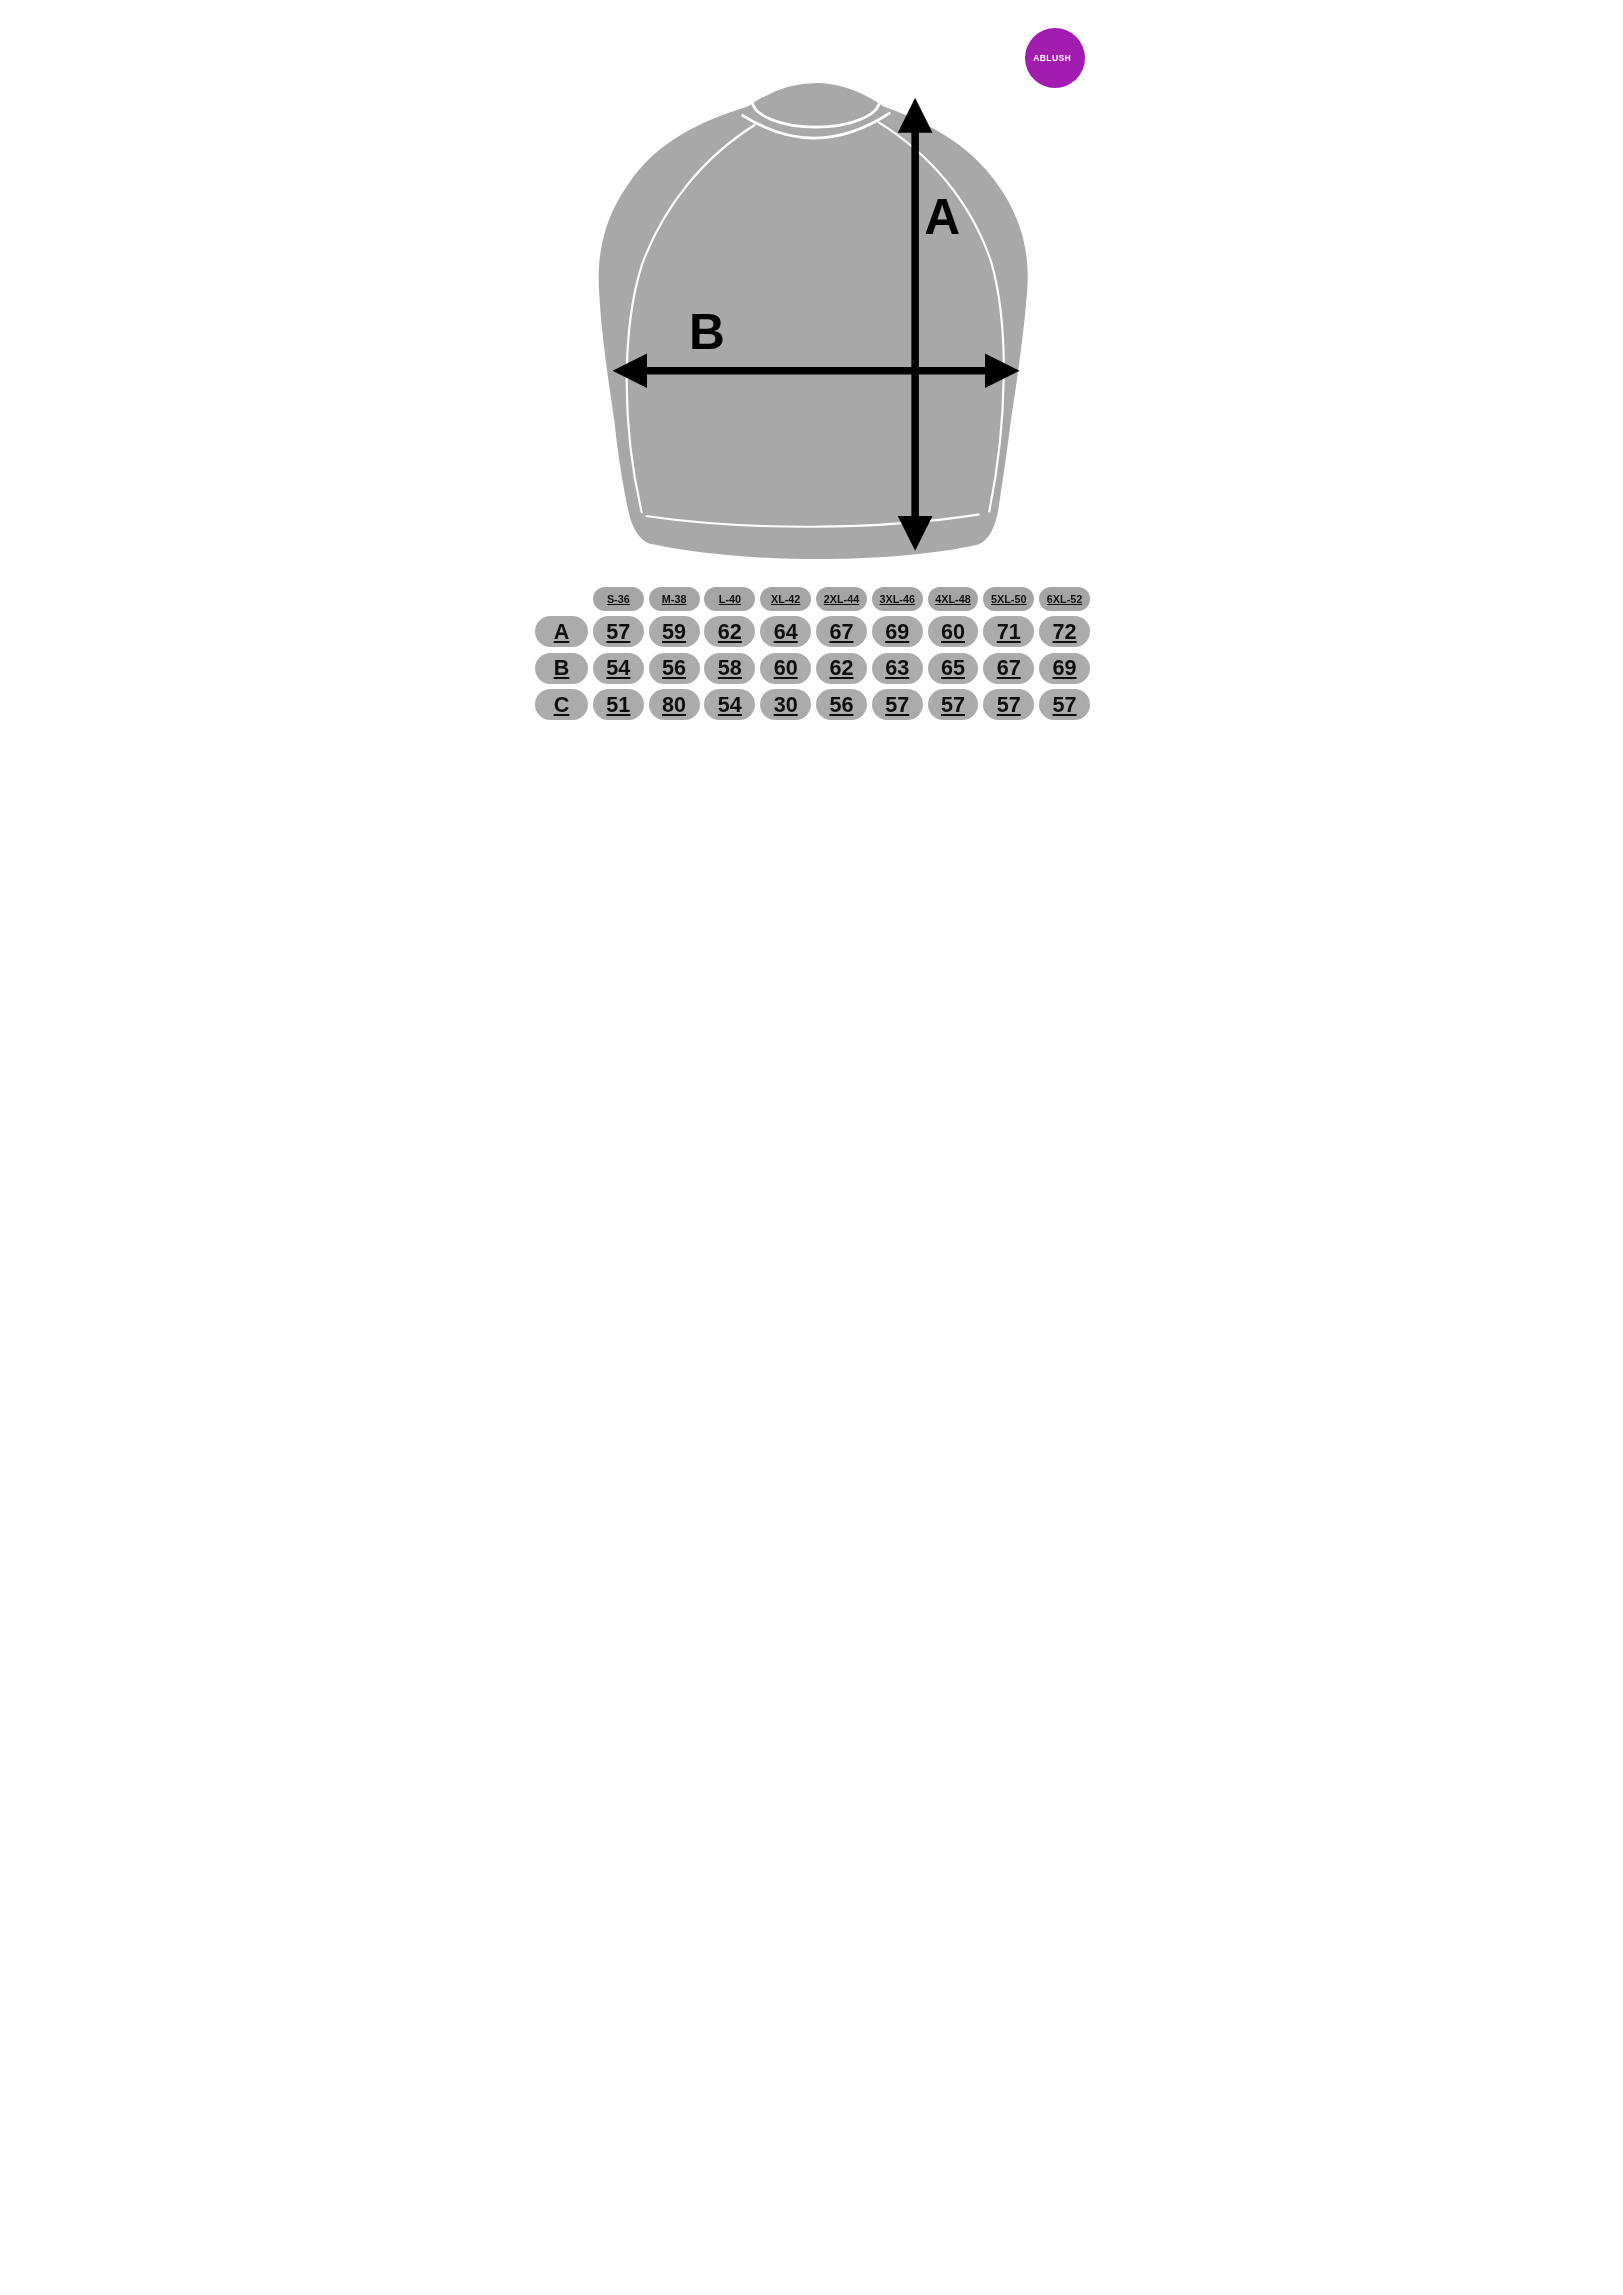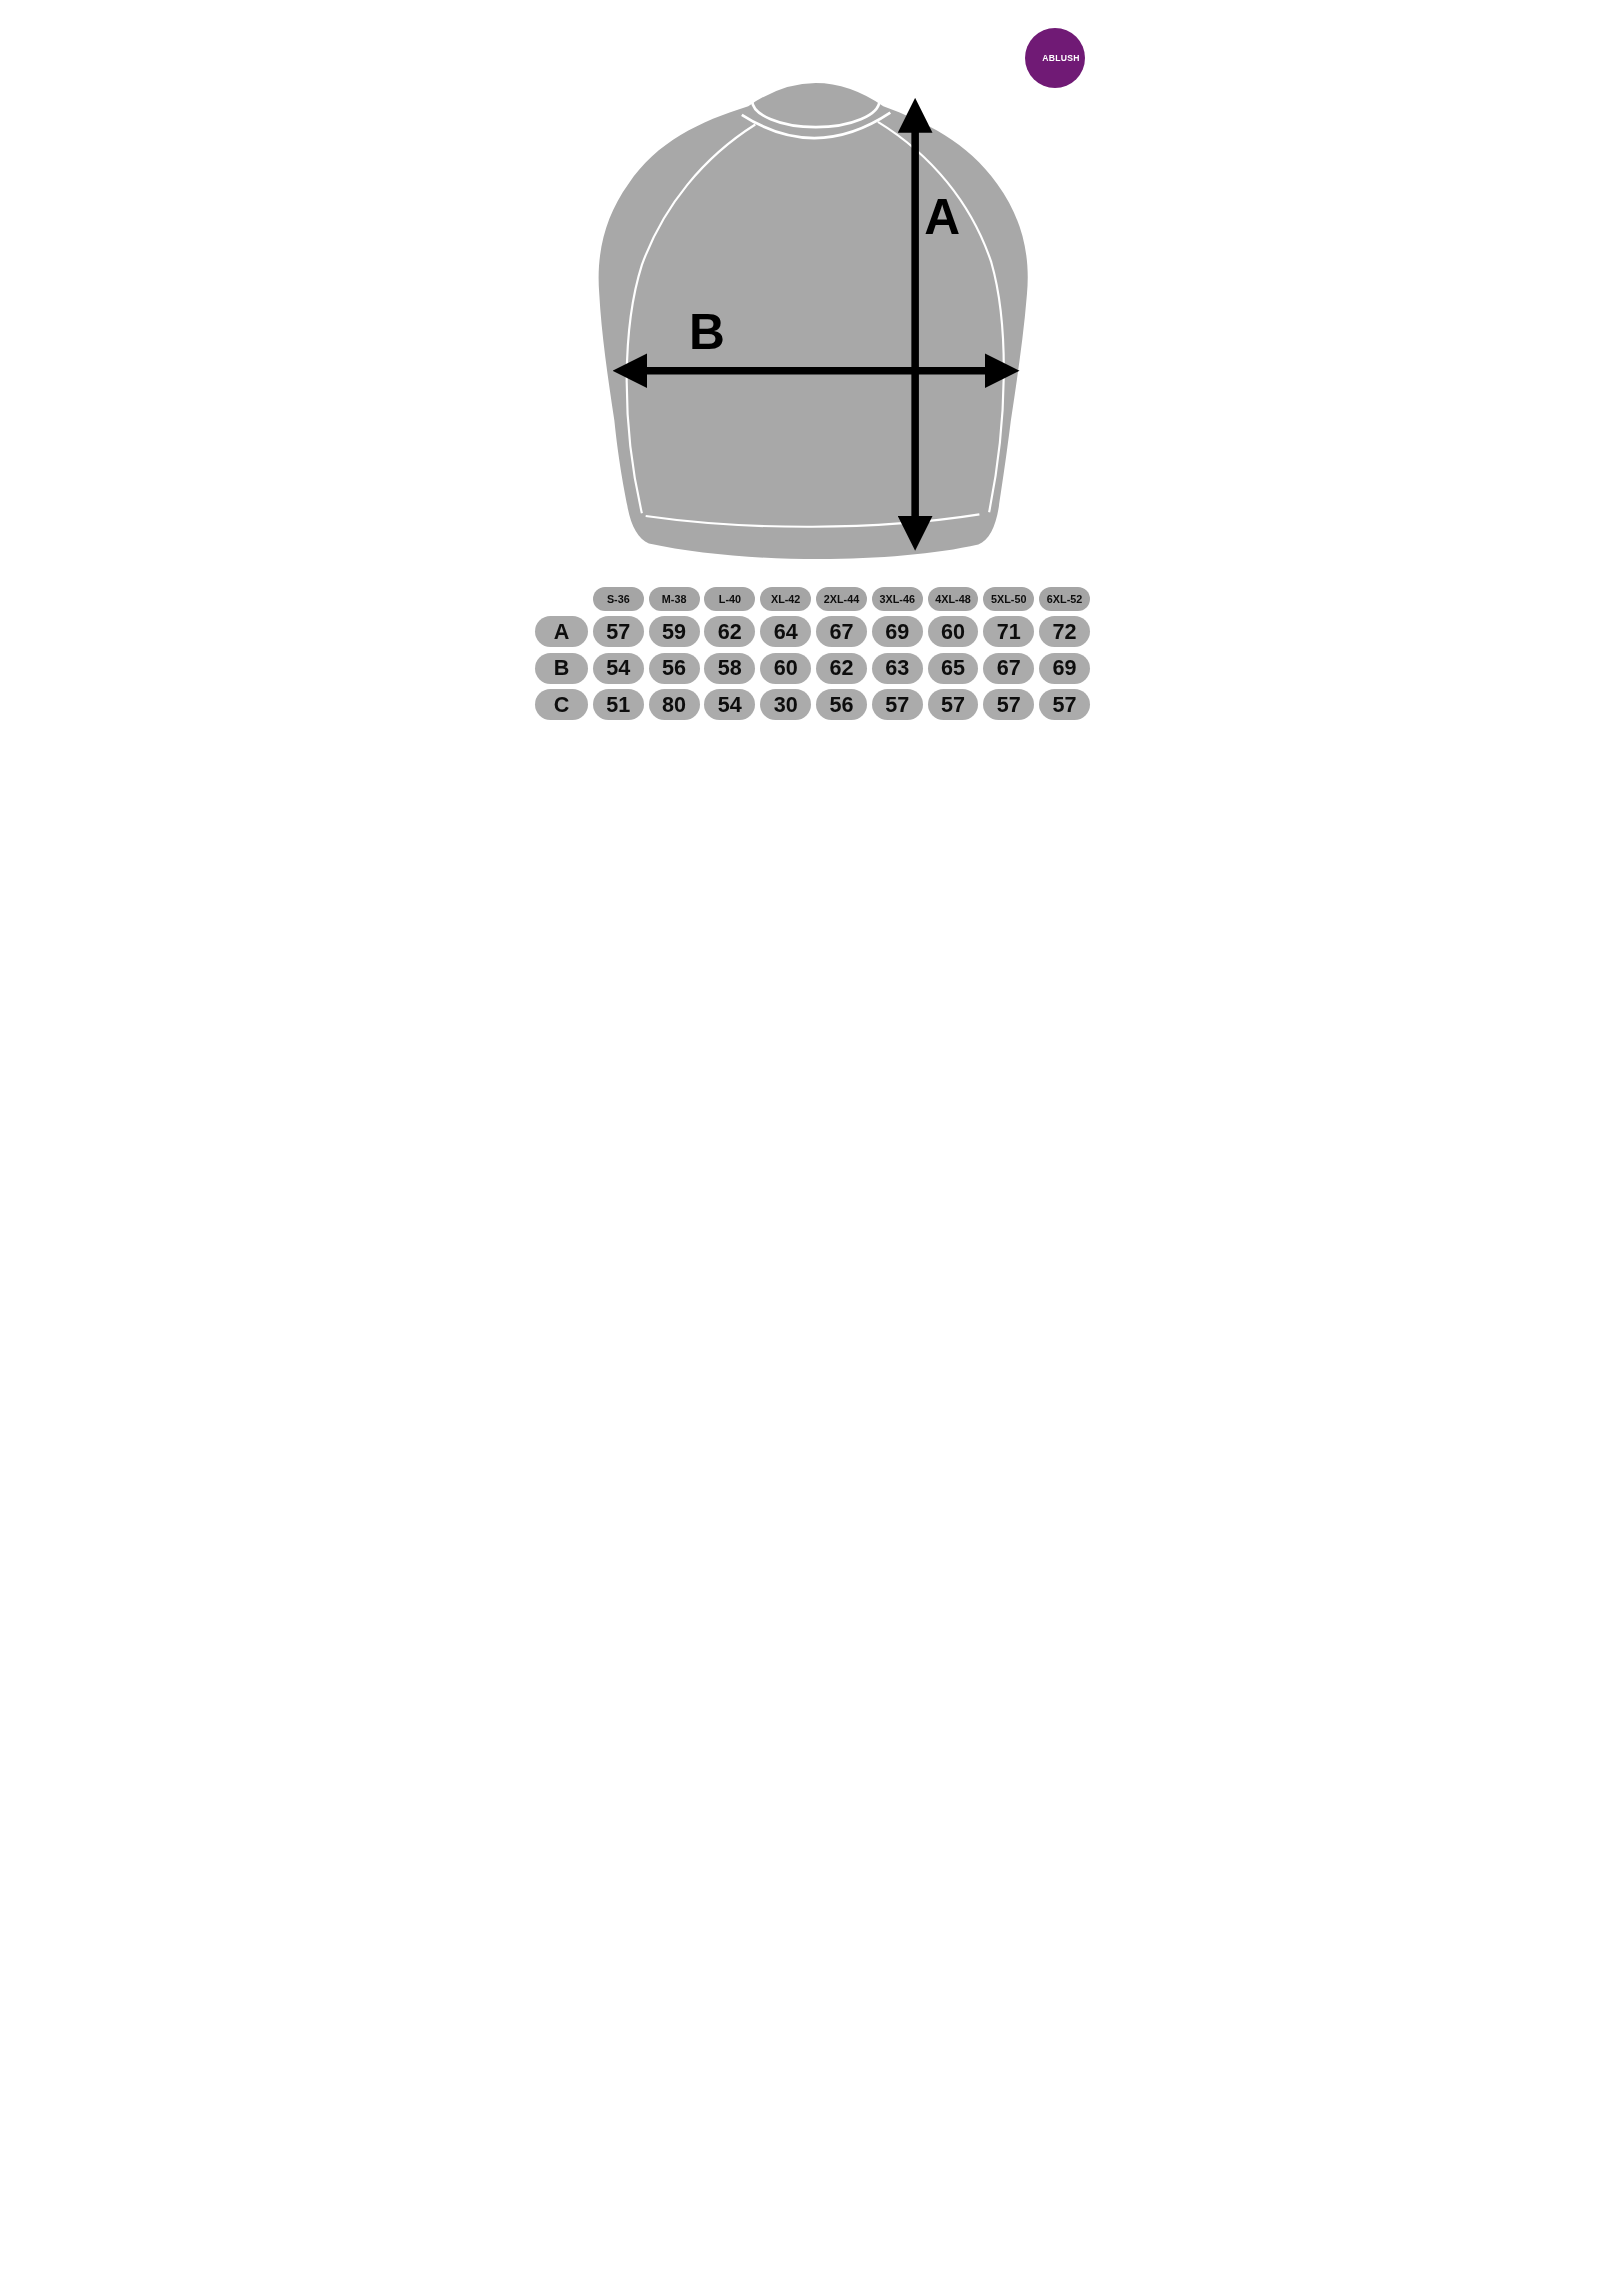--- a/index.html
+++ b/index.html
@@ -18,24 +18,24 @@
   }
 
   
   .logo-circle {
     position: absolute;
     top: 28px;
     right: 24px;
     width: 60px;
     height: 60px;
     border-radius: 50%;
-    background: #701a75;
+    background: #a21caf;
     display: flex;
     align-items: center;
-    justify-content: flex-end;
+    justify-content: center;
     color: #ffffff;
   }
   .logo-text {
     font-size: 8.6px;
     font-weight: 700;
     letter-spacing: 0.3px;
   }
   .logo-heart {
     font-size: 6px;
     margin-left: 1.1px;
@@ -71,20 +71,21 @@
     align-items: center;
   }
   .pill {
     background: #ababab;
     border-radius: 540px;
     display: flex;
     align-items: center;
     justify-content: center;
     color: #0d0d0d;
     font-weight: 700;
+    text-decoration: underline;
   }
   .header-pill {
     height: 24px;
     font-size: 10.8px;
     background: #a5a5a5;
   }
   .label-pill, .value-pill {
     height: 31px;
     font-size: 21.6px;
   }

